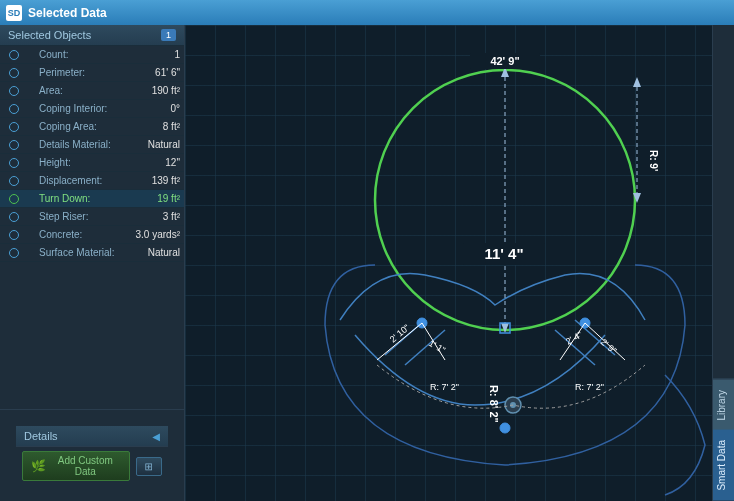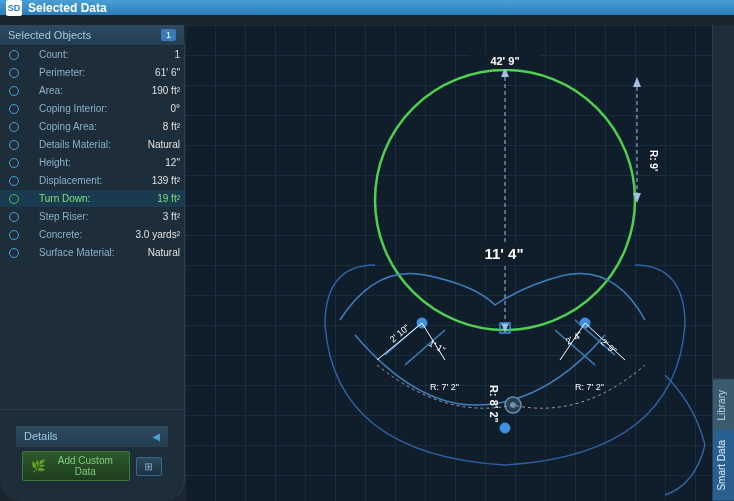--- a/index.html
+++ b/index.html
@@ -1,21 +1,21 @@
 <!DOCTYPE html>
 <html><head>
   <meta charset="utf-8">
   <style>
     * { margin: 0; padding: 0; box-sizing: border-box; }
     body { width: 734px; height: 501px; overflow: hidden; background: #1a2530; font-family: Arial, sans-serif; font-size: 11px; color: #ccc; }
 
     
     .header {
       background: linear-gradient(to bottom, #4a9fd4, #2a7db8);
-      height: 15px;
+      height: 25px;
       display: flex;
       align-items: center;
       padding: 0 6px;
       gap: 6px;
     }
     .header-icon {
       width: 16px; height: 16px;
       background: #fff;
       border-radius: 2px;
       display: flex; align-items: center; justify-content: center;
@@ -26,21 +26,20 @@
     
     .left-panel {
       position: absolute;
       top: 25px; left: 0;
       width: 185px;
       height: 476px;
       background: #1e2d3a;
       border-right: 1px solid #2a3d4e;
       display: flex;
       flex-direction: column;
-      border-radius: 21px;
     }
 
     .section-header {
       background: linear-gradient(to bottom, #2e4a5e, #243d50);
       padding: 4px 8px;
       display: flex;
       align-items: center;
       justify-content: space-between;
       border-bottom: 1px solid #1a2d3a;
     }

